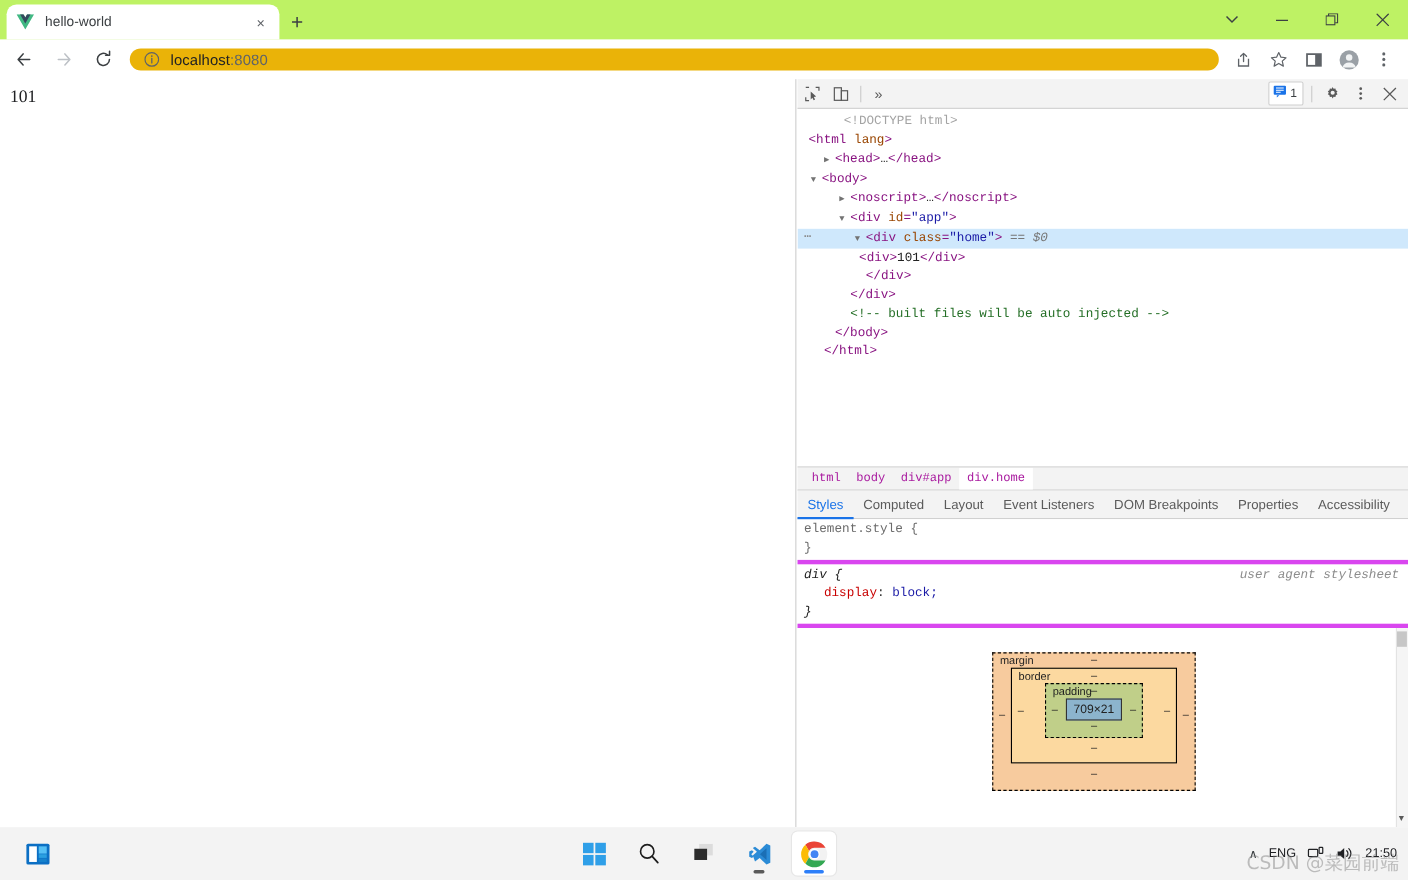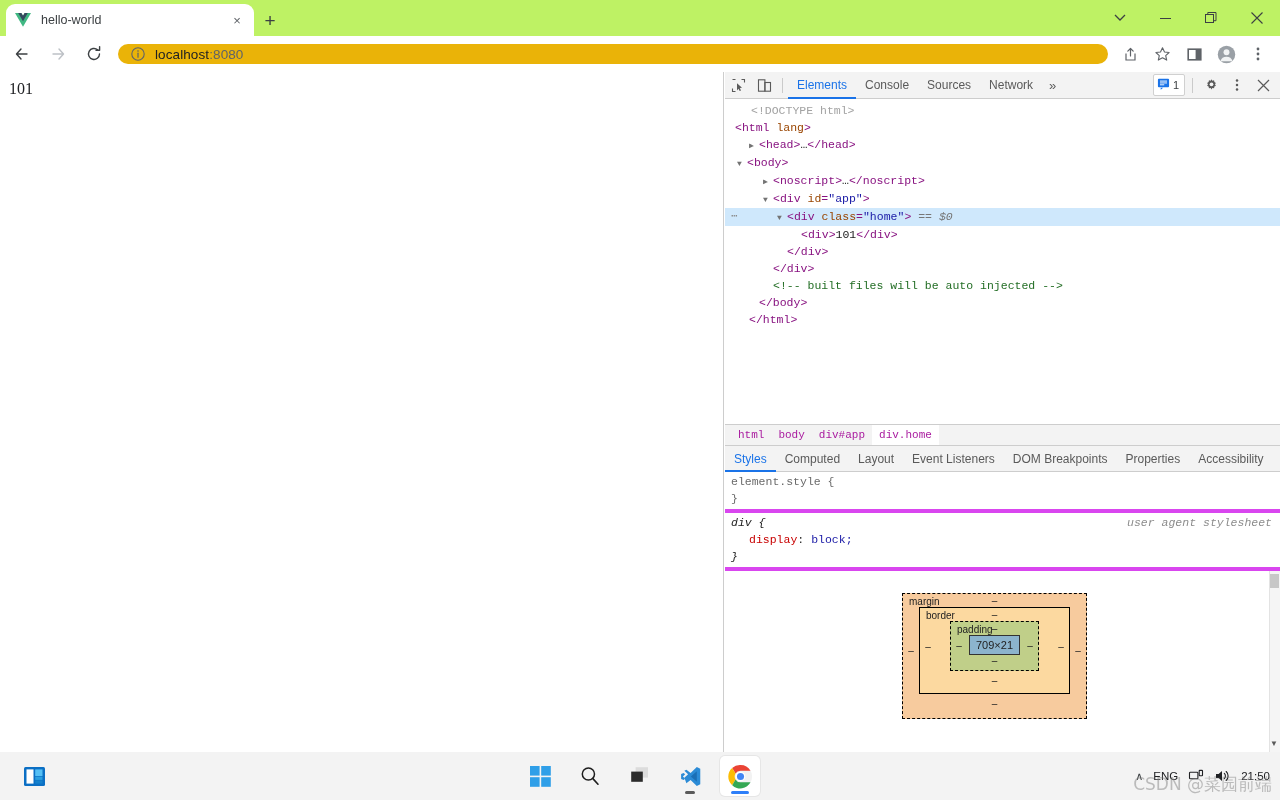--- a/index.html
+++ b/index.html
@@ -390,26 +390,20 @@
           <path d="M6 5.2l5 4.6-2.2.3 1.2 2.3-1.3.7-1.2-2.3-1.5 1.6z" fill="#5a5a5a"></path>
         </svg>
       </div>
       <div class="dt-tb-icon">
         <svg width="15" height="15" viewBox="0 0 15 15">
           <rect x="1.5" y="1.8" width="6.4" height="11.4" fill="none" stroke="#5a5a5a" stroke-width="1.1"></rect>
           <rect x="7.9" y="4.5" width="5.6" height="8.7" fill="none" stroke="#5a5a5a" stroke-width="1.1"></rect>
         </svg>
       </div>
       <div class="dt-tb-sep"></div>
-      <div class="dt-tabs" id="dt-tabs">
-          <div class="dt-tab active">Elements</div>
-          <div class="dt-tab">Console</div>
-          <div class="dt-tab">Sources</div>
-          <div class="dt-tab">Network</div>
-        </div>
       <div class="dt-more">»</div>
 
       <div class="dt-right">
         <div class="issues-badge">
           <span>
             <svg width="13" height="13" viewBox="0 0 14 14">
               <rect x="1" y="2" width="12" height="9" rx="1" fill="#1a73e8"></rect>
               <path d="M4 11.5l0 2.2 2.6-2.2z" fill="#1a73e8"></path>
               <path d="M3.2 4.4h7.6M3.2 6.4h7.6M3.2 8.4h4.6" stroke="#fff" stroke-width="1"></path>
             </svg>
@@ -432,28 +426,28 @@
         </div>
         <div class="dt-tb-icon">
           <svg width="13" height="13" viewBox="0 0 13 13">
               <path d="M1 1l11 11M12 1L1 12" stroke="#5a5a5a" stroke-width="1.2"></path>
             </svg>
         </div>
       </div>
     </div>
 
     <div class="dom-tree" id="dom-tree">
-        <div class="dom-row" style="padding-left: 16px;"><span class="tri"></span><span class="doctype">&lt;!DOCTYPE html&gt;</span></div>
+        <div class="dom-row" style="padding-left: 32px;"><span class="tri"></span><span class="doctype">&lt;!DOCTYPE html&gt;</span></div>
         <div class="dom-row" style=""><span class="tri"></span><span class="punct">&lt;</span><span class="tag">html</span><span class="attr-name"> lang</span><span class="punct">&gt;</span></div>
         <div class="dom-row" style="padding-left: 24px;"><span class="tri">▶</span><span class="punct">&lt;</span><span class="tag">head</span><span class="punct">&gt;</span><span class="txt">…</span><span class="punct">&lt;/</span><span class="tag">head</span><span class="punct">&gt;</span></div>
         <div class="dom-row" style="padding-left: 12px;"><span class="tri">▼</span><span class="punct">&lt;</span><span class="tag">body</span><span class="punct">&gt;</span></div>
         <div class="dom-row" style="padding-left: 38px;"><span class="tri">▶</span><span class="punct">&lt;</span><span class="tag">noscript</span><span class="punct">&gt;</span><span class="txt">…</span><span class="punct">&lt;/</span><span class="tag">noscript</span><span class="punct">&gt;</span></div>
         <div class="dom-row" style="padding-left: 38px;"><span class="tri">▼</span><span class="punct">&lt;</span><span class="tag">div</span><span class="attr-name"> id</span><span class="punct">=</span><span class="attr-val">"app"</span><span class="punct">&gt;</span></div>
         <div class="dom-row selected" style="padding-left: 52px;"><span class="gutter-dots">⋯</span><span class="tri">▼</span><span class="punct">&lt;</span><span class="tag">div</span><span class="attr-name"> class</span><span class="punct">=</span><span class="attr-val">"home"</span><span class="punct">&gt;</span><span class="dollar"> == $0</span></div>
-        <div class="dom-row" style="padding-left: 66px;"><span class="tri"></span><span class="punct">&lt;</span><span class="tag">div</span><span class="punct">&gt;</span><span class="txt">101</span><span class="punct">&lt;/</span><span class="tag">div</span><span class="punct">&gt;</span></div>
+        <div class="dom-row" style="padding-left: 46px;"><span class="tri"></span><span class="punct">&lt;</span><span class="tag">div</span><span class="punct">&gt;</span><span class="txt">101</span><span class="punct">&lt;/</span><span class="tag">div</span><span class="punct">&gt;</span></div>
         <div class="dom-row" style="padding-left: 52px;"><span class="tri"></span><span class="punct">&lt;/</span><span class="tag">div</span><span class="punct">&gt;</span></div>
         <div class="dom-row" style="padding-left: 38px;"><span class="tri"></span><span class="punct">&lt;/</span><span class="tag">div</span><span class="punct">&gt;</span></div>
         <div class="dom-row" style="padding-left: 38px;"><span class="tri"></span><span class="comment">&lt;!-- built files will be auto injected --&gt;</span></div>
         <div class="dom-row" style="padding-left: 24px;"><span class="tri"></span><span class="punct">&lt;/</span><span class="tag">body</span><span class="punct">&gt;</span></div>
         <div class="dom-row" style="padding-left: 14px;"><span class="tri"></span><span class="punct">&lt;/</span><span class="tag">html</span><span class="punct">&gt;</span></div>
       </div>
 
     <div class="crumbs" id="crumbs">
         <div class="crumb">html</div>
         <div class="crumb">body</div>

